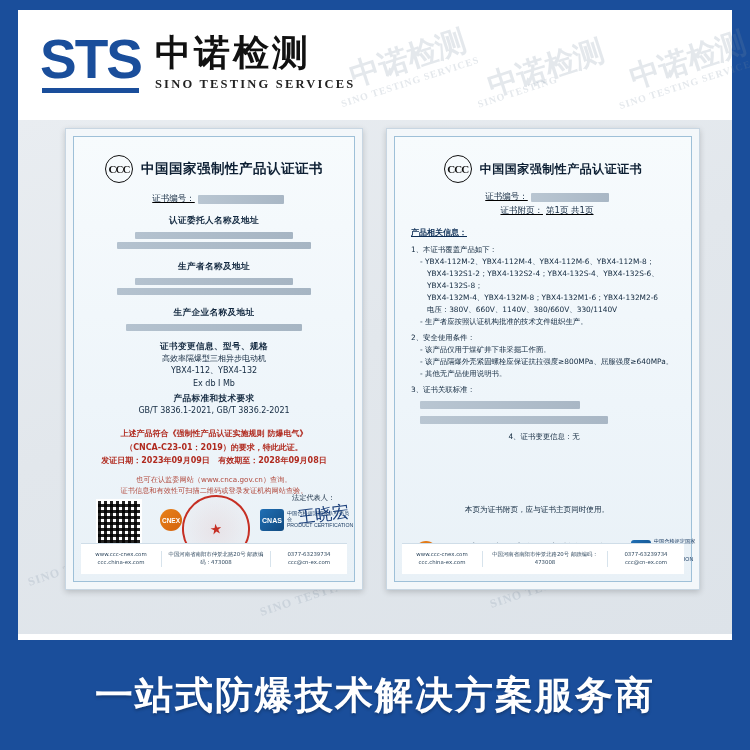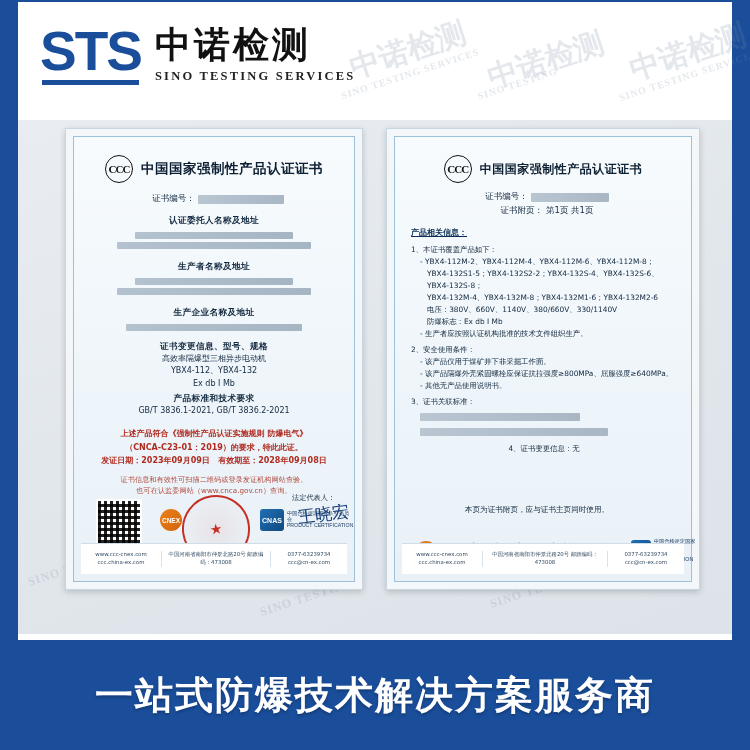--- a/index.html
+++ b/index.html
@@ -14,21 +14,21 @@
     position:absolute;inset:0;
     background:#ffffff;
     overflow:hidden;
   }
   
   .frame-left{position:absolute;left:0;top:0;width:18px;height:750px;background:#1a4e9b;}
   .frame-right{position:absolute;right:0;top:0;width:18px;height:750px;background:#1a4e9b;}
   .frame-top{position:absolute;left:0;top:0;width:750px;height:10px;background:#1a4e9b;}
 
   
-  .header{position:absolute;left:18px;top:2px;width:714px;height:140px;background:#ffffff;}
+  .header{position:absolute;left:18px;top:10px;width:714px;height:140px;background:#ffffff;}
   .logo-wrap{position:absolute;left:22px;top:22px;display:flex;align-items:center;gap:14px;}
   .logo-sts{
     font-family:"Liberation Sans", sans-serif;
     font-weight:bold;font-size:55px;letter-spacing:-2px;
     color:#1a4e9b;line-height:1;
     position:relative;padding-bottom:6px;
   }
   .logo-sts:after{
     content:"";position:absolute;left:2px;right:2px;bottom:0;height:5px;background:#1a4e9b;
   }
@@ -99,21 +99,21 @@
     font-size:8.5px;color:#12283f;
     display:flex;align-items:center;gap:3px;
   }
   .redact{
     display:inline-block;height:8px;border-radius:1px;
     background:linear-gradient(90deg,#b9c6d2,#a9b7c5);
     vertical-align:middle;
   }
   .redact.thick{height:9px;}
 
-  .c-row{position:absolute;left:8px;right:0;display:flex;justify-content:center;}
+  .c-row{position:absolute;left:8px;right:0;display:flex;justify-content:center;text-decoration:underline;}
   .center-block{
     position:absolute;left:14px;right:14px;
     text-align:center;
     font-family:"DejaVu Sans",sans-serif;
     color:#12283f;
   }
   .lbl-b{font-weight:bold;font-size:8.6px;letter-spacing:.4px;}
   .txt-s{font-size:8px;line-height:1.55;}
   .txt-xs{font-size:7.2px;line-height:1.5;color:#2a4257;}
 
@@ -296,22 +296,22 @@
           <div>上述产品符合《强制性产品认证实施规则 防爆电气》</div>
           <div>（CNCA-C23-01：2019）的要求，特此此证。</div>
           <div>
             <span>发证日期：</span><span>2023年09月09日</span>
             &nbsp;
             <span>有效期至：</span><span>2028年09月08日</span>
           </div>
         </div>
 
         <div class="center-block txt-xs" style="top:338px;color:#b1483c;">
+          <div>也可在认监委网站（www.cnca.gov.cn）查询。</div>
           <div>证书信息和有效性可扫描二维码或登录发证机构网站查验。</div>
-          <div>也可在认监委网站（www.cnca.gov.cn）查询。</div>
         </div>
 
         <div class="qr" style="left:22px;top:362px;"></div>
 
         <div class="cnex" style="left:86px;top:372px;">
           <div class="cnex-badge">CNEX</div>
         </div>
 
         <div class="seal" style="left:108px;top:358px;">
           <span class="star">★</span>
@@ -367,24 +367,23 @@
             <span>第1页  共1页</span>
           </div>
         </div>
 
         <div class="rlist" style="top:90px;">
           <div class="hd">产品相关信息：</div>
 
           <div>
             <span>1、</span><span>本证书覆盖产品如下：</span>
             <div class="ind">- YBX4-112M-2、YBX4-112M-4、YBX4-112M-6、YBX4-112M-8；</div>
-            <div class="ind2">YBX4-132S1-5；YBX4-132S2-2；YBX4-132S-4、YBX4-132S-6、YBX4-132S-8；</div>
+            <div class="ind2">YBX4-132S1-2；YBX4-132S2-4；YBX4-132S-4、YBX4-132S-6、YBX4-132S-8；</div>
             <div class="ind2">YBX4-132M-4、YBX4-132M-8；YBX4-132M1-6；YBX4-132M2-6</div>
             <div class="ind2">电压：380V、660V、1140V、380/660V、330/1140V</div>
-            <div class="ind2">防爆标志：Ex db I Mb</div>
             <div class="ind">- 生产者应按照认证机构批准的技术文件组织生产。</div>
           </div>
 
           <div style="margin-top:4px;">
             <span>2、</span><span>安全使用条件：</span>
             <div class="ind">- 该产品仅用于煤矿井下非采掘工作面。</div>
             <div class="ind">- 该产品隔爆外壳紧固螺栓应保证抗拉强度≥800MPa、屈服强度≥640MPa。</div>
             <div class="ind">- 其他无产品使用说明书。</div>
           </div>
 

